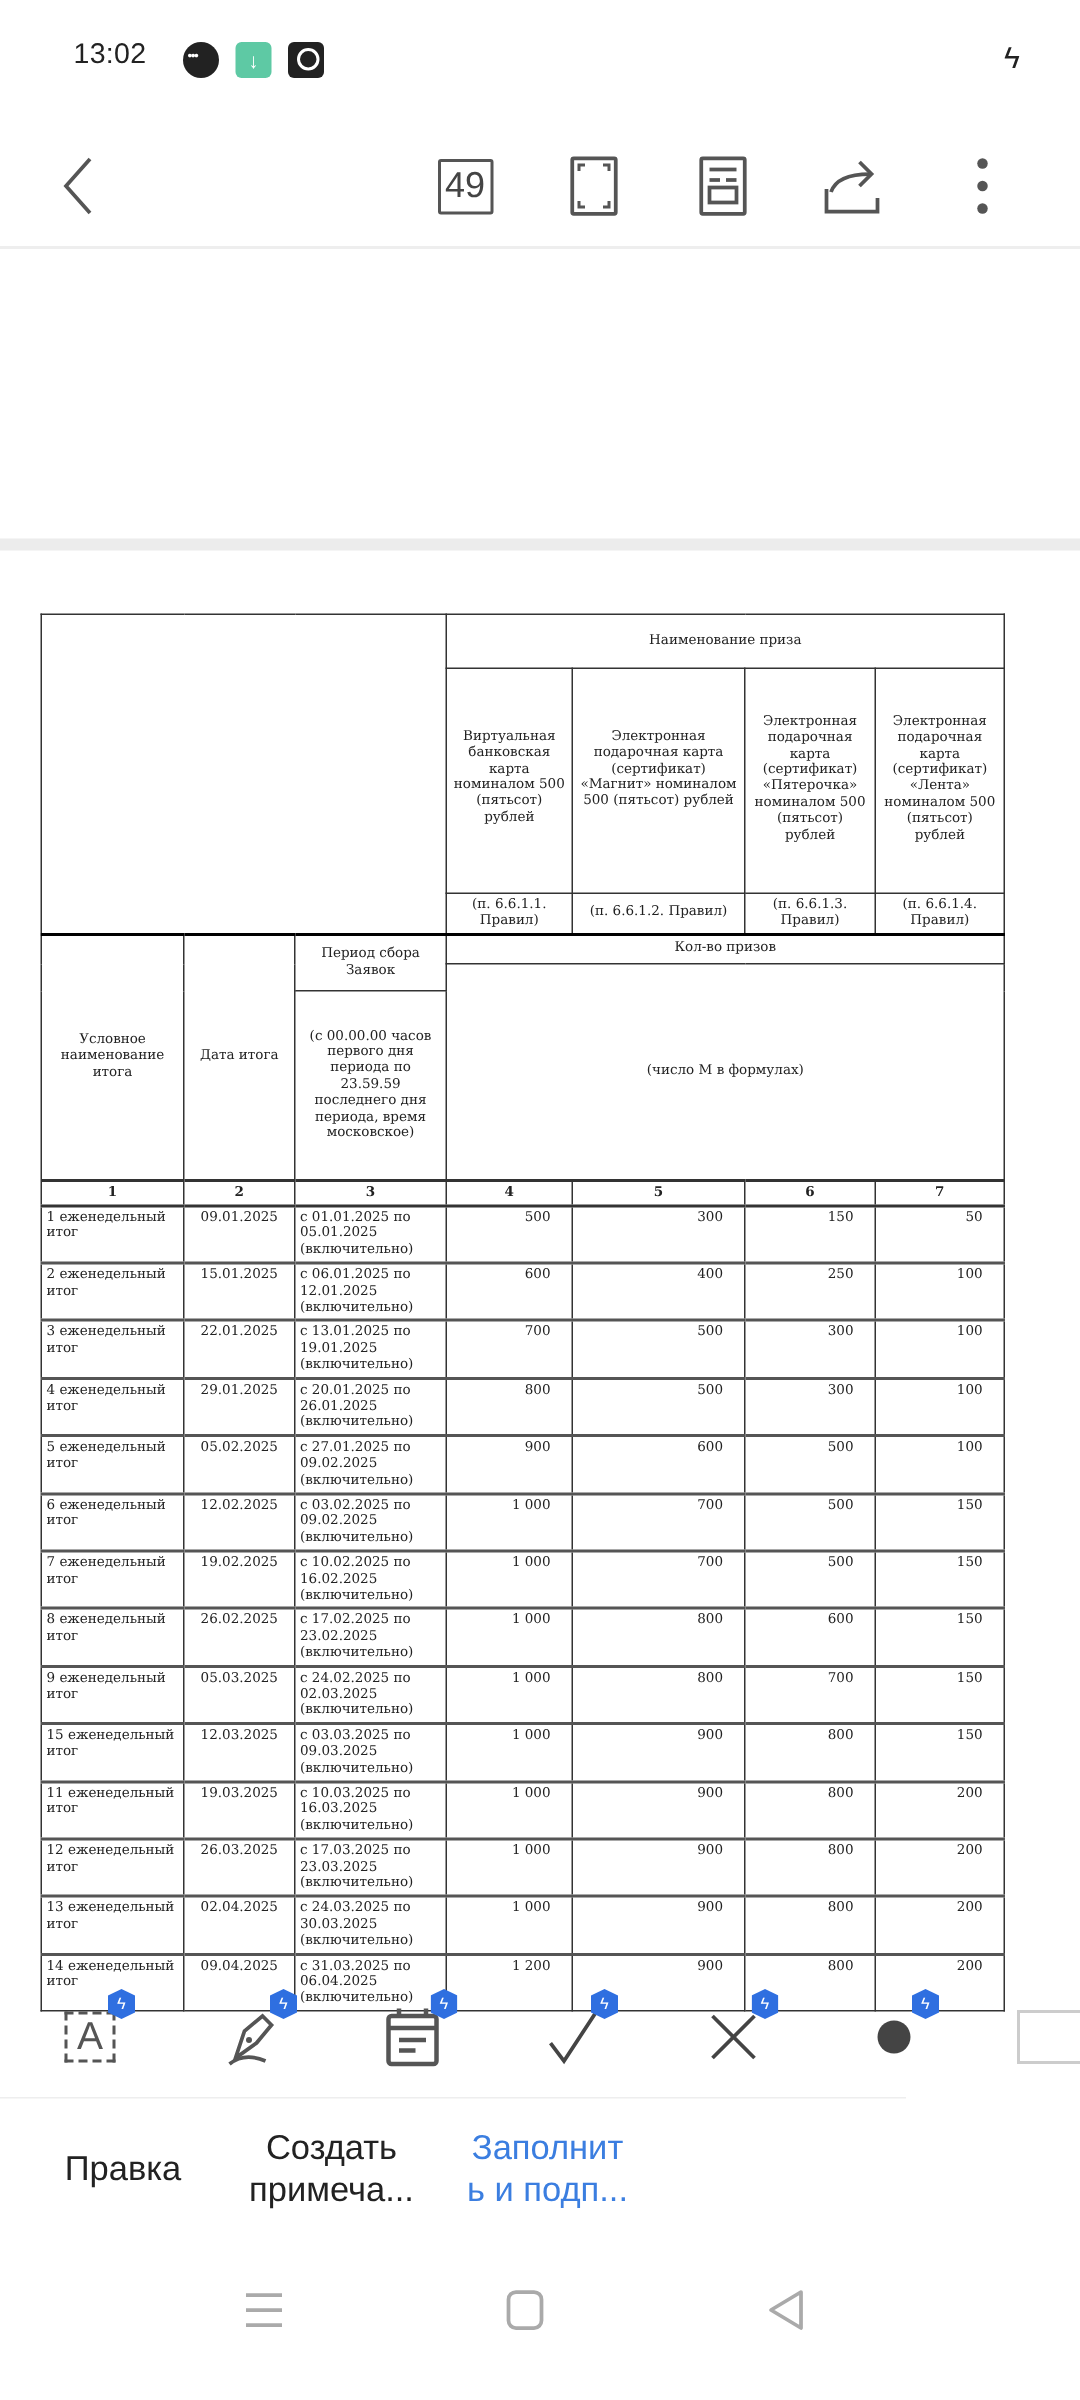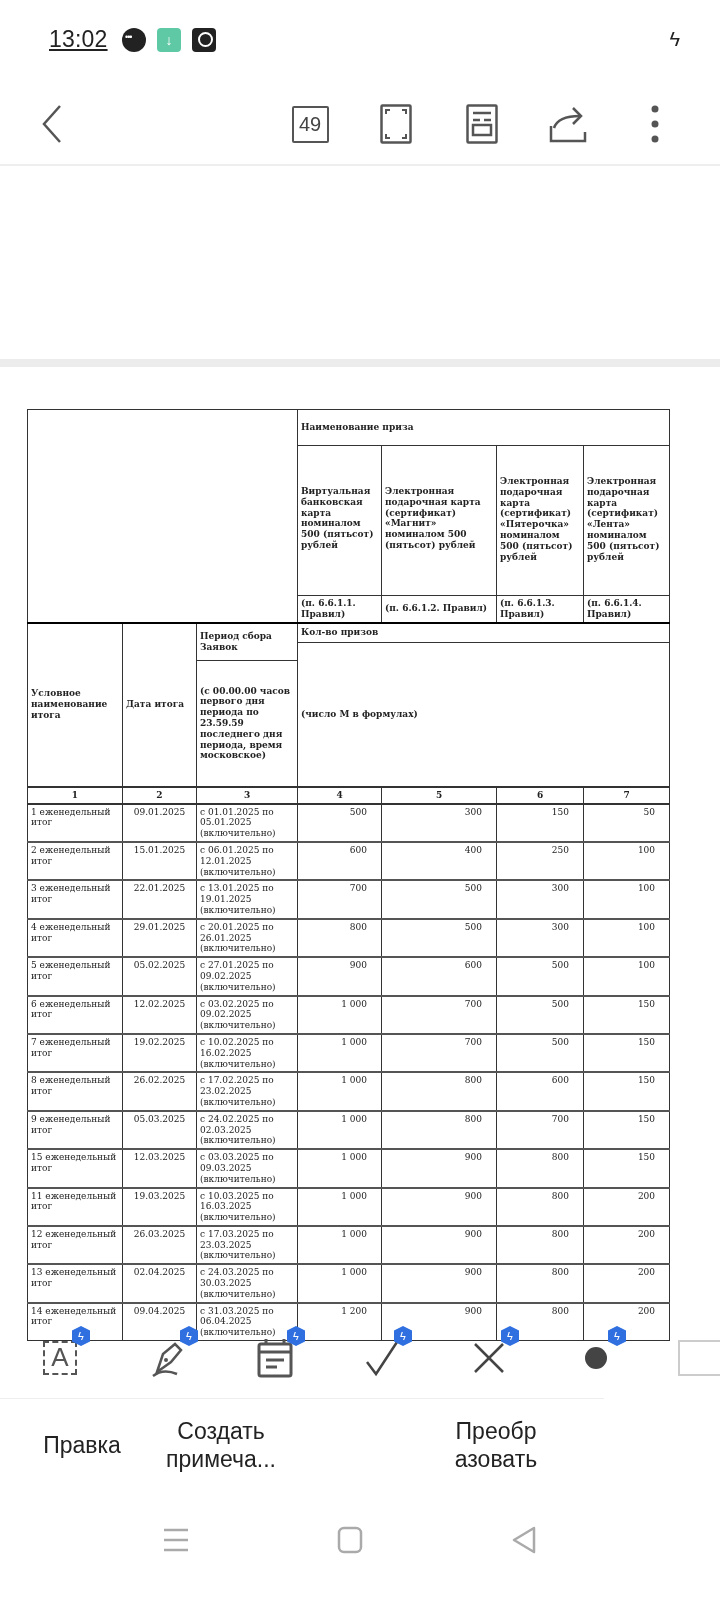--- a/index.html
+++ b/index.html
@@ -1,21 +1,21 @@
 <!DOCTYPE html>
 <html><head>
 <meta charset="utf-8">
 <style>
   * { box-sizing: border-box; margin: 0; padding: 0; }
   html, body { width: 720px; height: 1600px; background: #fff; overflow: hidden; }
   body { position: relative; font-family: "Liberation Sans", sans-serif; color: #222; }
 
   
   .status-bar { position: absolute; top: 0; left: 0; width: 720px; height: 82px; }
-  .status-time { position: absolute; left: 49px; top: 26px; font-size: 23px; color: #222; letter-spacing: 0.2px; text-decoration: underline; }
+  .status-time { position: absolute; left: 49px; top: 26px; font-size: 19px; color: #222; letter-spacing: 0.2px; }
   .sb-icon { position: absolute; top: 28px; width: 24px; height: 24px; }
   .sb-chat { left: 122px; border-radius: 50%; background: #222; }
   .sb-chat::after { content: "•••"; position: absolute; left: 3px; top: 4px; font-size: 9px; color: #fff; letter-spacing: -1px; }
   .sb-dl { left: 157px; border-radius: 4px; background: #5ec9a4; color: #fff; font-size: 14px; text-align: center; line-height: 24px; }
   .sb-gallery { left: 192px; border-radius: 4px; background: #222; }
   .sb-gallery::after { content: ""; position: absolute; left: 6px; top: 4px; width: 11px; height: 11px; border: 2px solid #fff; border-radius: 50%; }
   .sb-right { position: absolute; right: 60px; top: 26px; display: flex; align-items: center; gap: 10px; font-size: 12px; color: #222; }
   .sb-alarm { width: 22px; height: 22px; border-radius: 50%; background: #222; }
   .sb-loc { width: 16px; height: 22px; background: #222; border-radius: 50% 50% 50% 50% / 40% 40% 60% 60%; }
   .sb-volte { font-size: 10px; line-height: 10px; font-weight: bold; }
@@ -23,34 +23,34 @@
   .sb-sig span { width: 4px; background: #222; }
   .sb-sig span.dim { background: #ccc; }
   .sb-battery { width: 48px; height: 22px; border: 2px solid #333; border-radius: 5px; background: #e8e8e8; text-align: center; font-size: 15px; line-height: 18px; color: #333; }
   .sb-bolt { position: absolute; right: 40px; top: 28px; font-size: 20px; color: #222; }
 
   
   .toolbar { position: absolute; top: 82px; left: 0; width: 720px; height: 84px; border-bottom: 2px solid #eeeeee; }
   .tb-btn { position: absolute; top: 14px; width: 56px; height: 56px; display: flex; align-items: center; justify-content: center; cursor: pointer; }
   .tb-back { left: 24px; }
   .tb-pagenum { left: 282px; }
-  .tb-pagenum .box { width: 37px; height: 37px; border: 2.5px solid #555; border-radius: 2px; font-size: 20px; color: #444; display: flex; align-items: center; justify-content: center; }
+  .tb-pagenum .box { width: 37px; height: 37px; border: 2.5px solid #555; border-radius: 2px; font-size: 24px; color: #444; display: flex; align-items: center; justify-content: center; }
   .tb-fit { left: 368px; }
   .tb-reflow { left: 454px; }
   .tb-share { left: 540px; }
   .tb-more { left: 627px; }
 
   
   .doc-area { position: absolute; top: 168px; left: 0; width: 720px; height: 1140px; background: #fff; }
   .page-gap { position: absolute; top: 359px; left: 0; width: 720px; height: 8px; background: #ececec; }
 
   
   .pdf-table { position: absolute; left: 27px; top: 409px; width: 642px; border-collapse: collapse; table-layout: fixed; font-family: "DejaVu Serif", serif; font-size: 9px; color: #222; line-height: 1.2; }
   .pdf-table td { border: 1px solid #333; padding: 2px 3px; vertical-align: top; }
-  .pdf-table .c { text-align: left; vertical-align: middle; font-weight: bold; }
+  .pdf-table .c { text-align: center; vertical-align: middle; }
   .pdf-table .r { text-align: right; padding-right: 14px; }
   .pdf-table .num-row td { font-weight: bold; text-align: center; vertical-align: middle; border-top: 2px solid #333; border-bottom: 2px solid #333; height: 17px; padding: 0; }
   .pdf-table .data-row td { height: 34px; border-top: 2px solid #555; }
   .pdf-table .data-row td.col-date { text-align: center; }
   .pdf-table .thick-top td { border-top: 2px solid #000000; }
 
   
   .tools { position: absolute; top: 1320px; left: 0; width: 720px; height: 76px; }
   .tool { position: absolute; top: 6px; width: 60px; height: 60px; cursor: pointer; }
   .tool-ico { position: absolute; left: 10px; top: 12px; width: 40px; height: 40px; display: flex; align-items: center; justify-content: center; color: #444; }
@@ -354,21 +354,21 @@
       <div style="width:22px;height:22px;border-radius:50%;background:#444;"></div>
     </div>
     <div class="badge">ϟ</div>
   </div>
   <div class="tool-partial"></div>
 </div>
 
 <div class="tabs">
   <div class="tab" style="left:20px;width:124px">Правка</div>
   <div class="tab" style="left:156px;width:130px">Создать примеча...</div>
-  <div class="tab" style="left:446px;width:100px">Преобр азовать</div>
+  <div class="tab active" style="left:306px;width:118px">Заполнит ь и подп...</div>
 </div>
 
 <div class="navbar">
   <div class="nav-btn" style="left:156px">
     <svg width="26" height="26" viewBox="0 0 26 26">
         <line x1="1" y1="3" x2="25" y2="3" stroke="#aaa" stroke-width="2.5"></line>
         <line x1="1" y1="13" x2="25" y2="13" stroke="#aaa" stroke-width="2.5"></line>
         <line x1="1" y1="23" x2="25" y2="23" stroke="#aaa" stroke-width="2.5"></line>
       </svg>
   </div>

